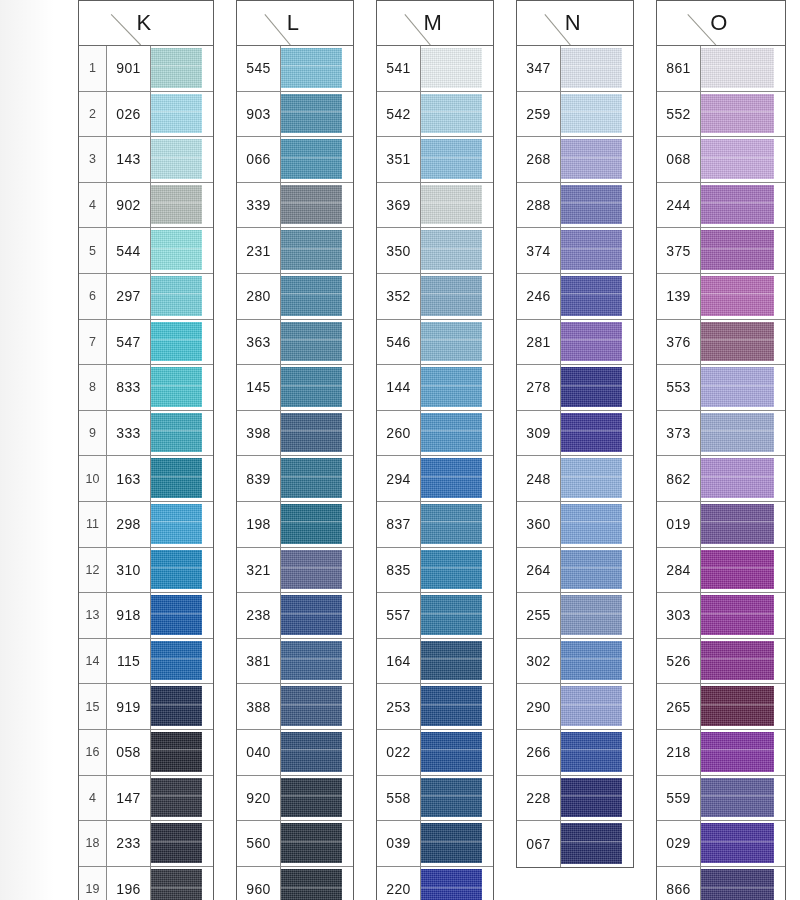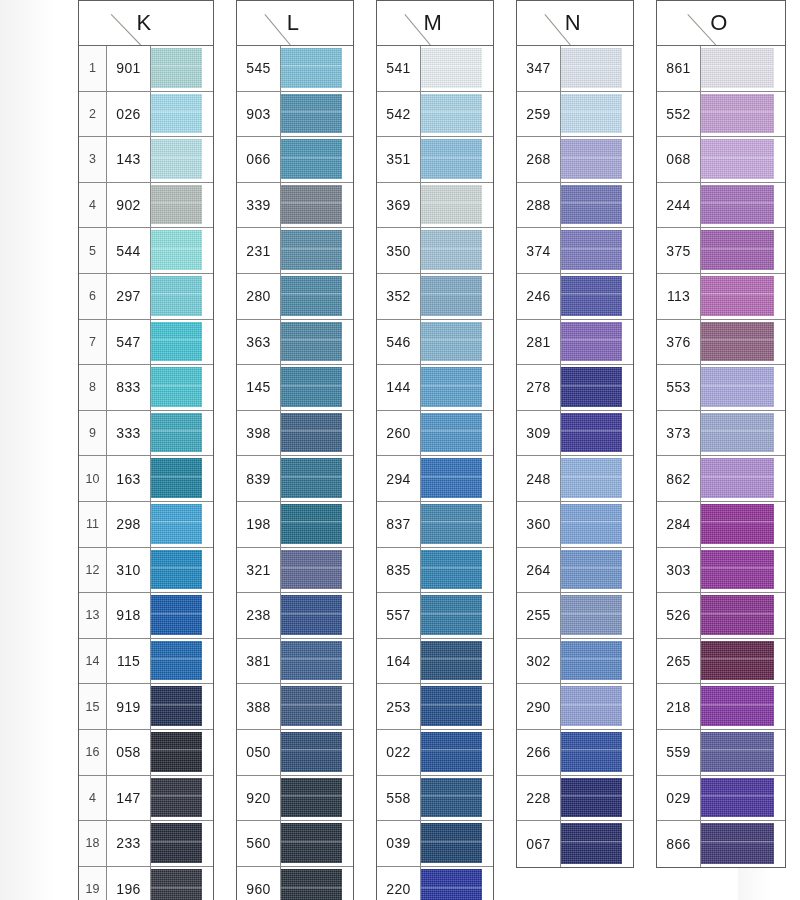--- a/index.html
+++ b/index.html
@@ -568,21 +568,21 @@
           <div class="cell-swatch">
             <div class="ribbon" style="background: rgb(58, 86, 128);"></div>
             <div class="pinked-edge">
               <svg viewBox="0 0 11 46" preserveAspectRatio="none">
                 <path d="M11,0 L11,46 L0,46 L9,42.17 L0,38.33 L9,34.50 L0,30.67 L9,26.83 L0,23.00 L9,19.17 L0,15.33 L9,11.50 L0,7.67 L9,3.83 L0,0.00 Z" fill="#ffffff"></path>
               </svg>
             </div>
           </div>
         </div>
         <div class="swatch-row">
-          <div class="cell-code">050</div>
+          <div class="cell-code">040</div>
           <div class="cell-swatch">
             <div class="ribbon" style="background: rgb(45, 75, 116);"></div>
             <div class="pinked-edge">
               <svg viewBox="0 0 11 46" preserveAspectRatio="none">
                 <path d="M11,0 L11,46 L0,46 L9,42.17 L0,38.33 L9,34.50 L0,30.67 L9,26.83 L0,23.00 L9,19.17 L0,15.33 L9,11.50 L0,7.67 L9,3.83 L0,0.00 Z" fill="#ffffff"></path>
               </svg>
             </div>
           </div>
         </div>
         <div class="swatch-row">
@@ -1107,21 +1107,21 @@
           <div class="cell-swatch">
             <div class="ribbon" style="background: rgb(157, 95, 174);"></div>
             <div class="pinked-edge">
               <svg viewBox="0 0 11 46" preserveAspectRatio="none">
                 <path d="M11,0 L11,46 L0,46 L9,42.17 L0,38.33 L9,34.50 L0,30.67 L9,26.83 L0,23.00 L9,19.17 L0,15.33 L9,11.50 L0,7.67 L9,3.83 L0,0.00 Z" fill="#ffffff"></path>
               </svg>
             </div>
           </div>
         </div>
         <div class="swatch-row">
-          <div class="cell-code">113</div>
+          <div class="cell-code">139</div>
           <div class="cell-swatch">
             <div class="ribbon" style="background: rgb(180, 105, 180);"></div>
             <div class="pinked-edge">
               <svg viewBox="0 0 11 46" preserveAspectRatio="none">
                 <path d="M11,0 L11,46 L0,46 L9,42.17 L0,38.33 L9,34.50 L0,30.67 L9,26.83 L0,23.00 L9,19.17 L0,15.33 L9,11.50 L0,7.67 L9,3.83 L0,0.00 Z" fill="#ffffff"></path>
               </svg>
             </div>
           </div>
         </div>
         <div class="swatch-row">
@@ -1154,20 +1154,31 @@
               <svg viewBox="0 0 11 46" preserveAspectRatio="none">
                 <path d="M11,0 L11,46 L0,46 L9,42.17 L0,38.33 L9,34.50 L0,30.67 L9,26.83 L0,23.00 L9,19.17 L0,15.33 L9,11.50 L0,7.67 L9,3.83 L0,0.00 Z" fill="#ffffff"></path>
               </svg>
             </div>
           </div>
         </div>
         <div class="swatch-row">
           <div class="cell-code">862</div>
           <div class="cell-swatch">
             <div class="ribbon" style="background: rgb(171, 139, 208);"></div>
+            <div class="pinked-edge">
+              <svg viewBox="0 0 11 46" preserveAspectRatio="none">
+                <path d="M11,0 L11,46 L0,46 L9,42.17 L0,38.33 L9,34.50 L0,30.67 L9,26.83 L0,23.00 L9,19.17 L0,15.33 L9,11.50 L0,7.67 L9,3.83 L0,0.00 Z" fill="#ffffff"></path>
+              </svg>
+            </div>
+          </div>
+        </div>
+        <div class="swatch-row">
+          <div class="cell-code">019</div>
+          <div class="cell-swatch">
+            <div class="ribbon" style="background: rgb(109, 82, 149);"></div>
             <div class="pinked-edge">
               <svg viewBox="0 0 11 46" preserveAspectRatio="none">
                 <path d="M11,0 L11,46 L0,46 L9,42.17 L0,38.33 L9,34.50 L0,30.67 L9,26.83 L0,23.00 L9,19.17 L0,15.33 L9,11.50 L0,7.67 L9,3.83 L0,0.00 Z" fill="#ffffff"></path>
               </svg>
             </div>
           </div>
         </div>
         <div class="swatch-row">
           <div class="cell-code">284</div>
           <div class="cell-swatch">

